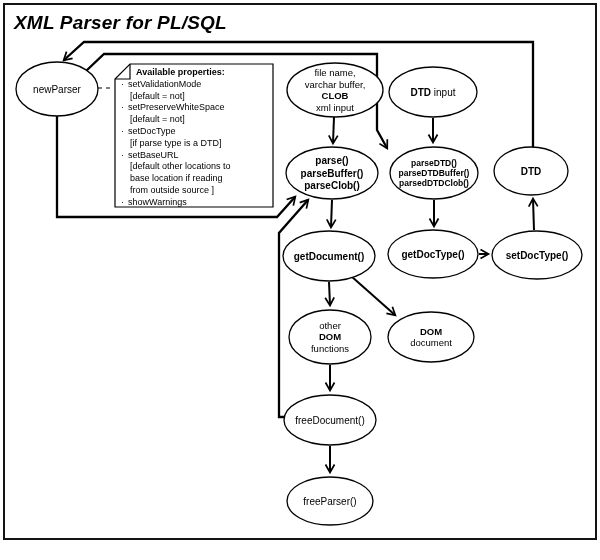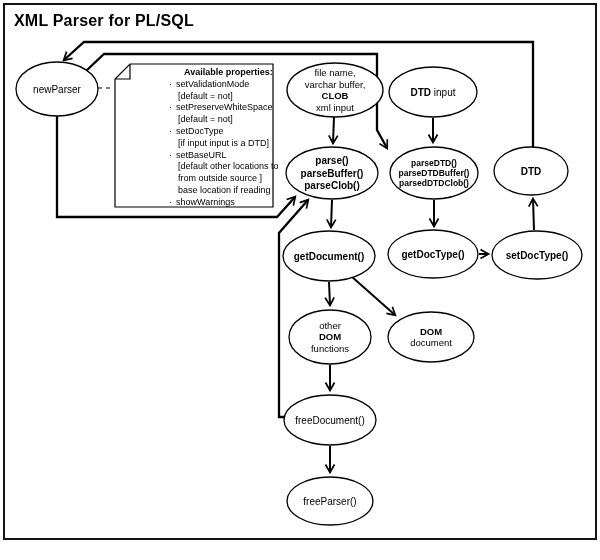--- a/index.html
+++ b/index.html
@@ -1,24 +1,24 @@
 <!DOCTYPE html>
 <html><head>
 <meta charset="utf-8">
 <style>
   html,body{margin:0;padding:0;background:#ffffff;}
   body{width:600px;height:560px;position:relative;overflow:hidden;
        font-family:"Liberation Sans", sans-serif;color:#000;}
   .frame{position:absolute;left:3px;top:3px;width:594px;height:537px;
          border:2px solid #141414;box-sizing:border-box;background:#fff;}
-  .title{position:absolute;left:14px;top:12px;font-size:16px;font-weight:700;
-         letter-spacing:.2px;white-space:nowrap;}
+  .title{position:absolute;left:14px;top:12px;font-size:19px;font-weight:700;
+         letter-spacing:.2px;white-space:nowrap;font-style:italic;}
   svg.diagram{position:absolute;left:0;top:0;}
   .note-text{position:absolute;left:118px;top:67px;width:152px;
-             font-size:9px;line-height:11.8px;margin-left:48px;}
+             font-size:9px;line-height:11.8px;}
   .note-heading{font-weight:700;padding-left:18px;white-space:nowrap;}
   .note-line{position:relative;padding-left:10px;white-space:nowrap;}
   .note-line.cont{padding-left:12px;}
   .note-line .bullet{position:absolute;left:3px;top:0;}
 </style>
 </head>
 <body>
 
 <div class="frame"></div>
 
@@ -104,20 +104,20 @@
 <div class="title">XML Parser for PL/SQL</div>
 
 <div class="note-text">
   <div class="note-heading">Available properties:</div>
   <div id="note-lines">
       <div class="note-line"><span class="bullet">·</span>setValidationMode</div>
       <div class="note-line cont">[default = not]</div>
       <div class="note-line"><span class="bullet">·</span>setPreserveWhiteSpace</div>
       <div class="note-line cont">[default = not]</div>
       <div class="note-line"><span class="bullet">·</span>setDocType</div>
-      <div class="note-line cont">[if input input is a DTD]</div>
+      <div class="note-line cont">[if parse type is a DTD]</div>
       <div class="note-line"><span class="bullet">·</span>setBaseURL</div>
       <div class="note-line cont">[default other locations to</div>
+      <div class="note-line cont">base location if reading</div>
       <div class="note-line cont">from outside source ]</div>
-      <div class="note-line cont">base location if reading</div>
       <div class="note-line"><span class="bullet">·</span>showWarnings</div>
     </div>
 </div>
 
 </body></html>

